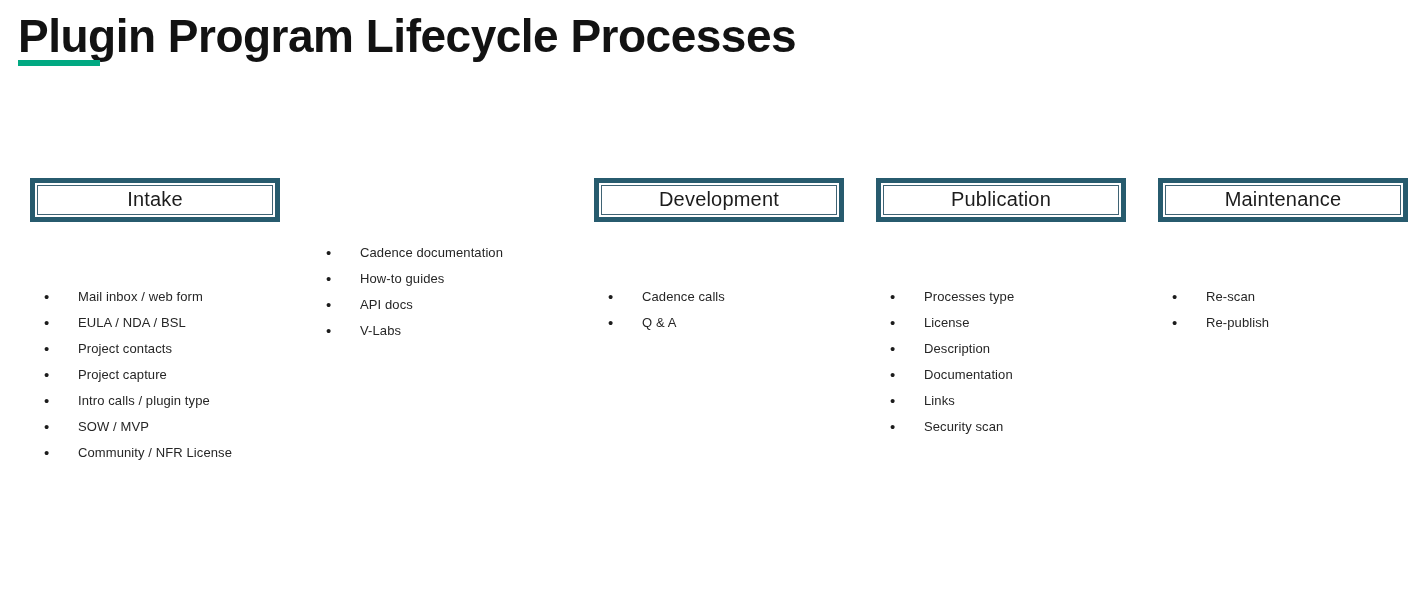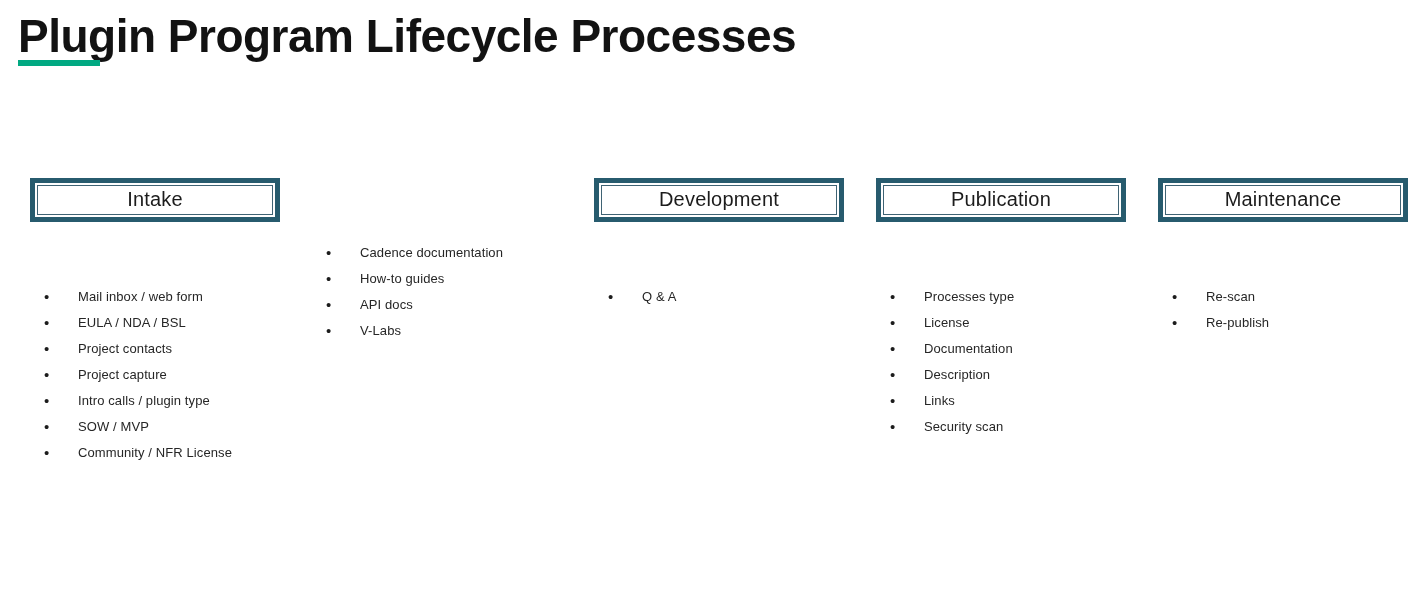--- a/index.html
+++ b/index.html
@@ -123,35 +123,36 @@
         </ul>
   </div>
 
   <div class="stage-column">
     <div class="stage-header-box">
       <div class="stage-header-inner">
         <span class="stage-header-label hdr-label">Development</span>
       </div>
     </div>
     <ul class="stage-item-list">
+          <li>Cadence calls</li>
           <li>Q &amp; A</li>
         </ul>
   </div>
 
   <div class="stage-column">
     <div class="stage-header-box">
       <div class="stage-header-inner">
         <span class="stage-header-label hdr-label">Publication</span>
       </div>
     </div>
     <ul class="stage-item-list">
           <li>Processes type</li>
           <li>License</li>
+          <li>Description</li>
           <li>Documentation</li>
-          <li>Description</li>
           <li>Links</li>
           <li>Security scan</li>
         </ul>
   </div>
 
   <div class="stage-column">
     <div class="stage-header-box">
       <div class="stage-header-inner">
         <span class="stage-header-label hdr-label">Maintenance</span>
       </div>

